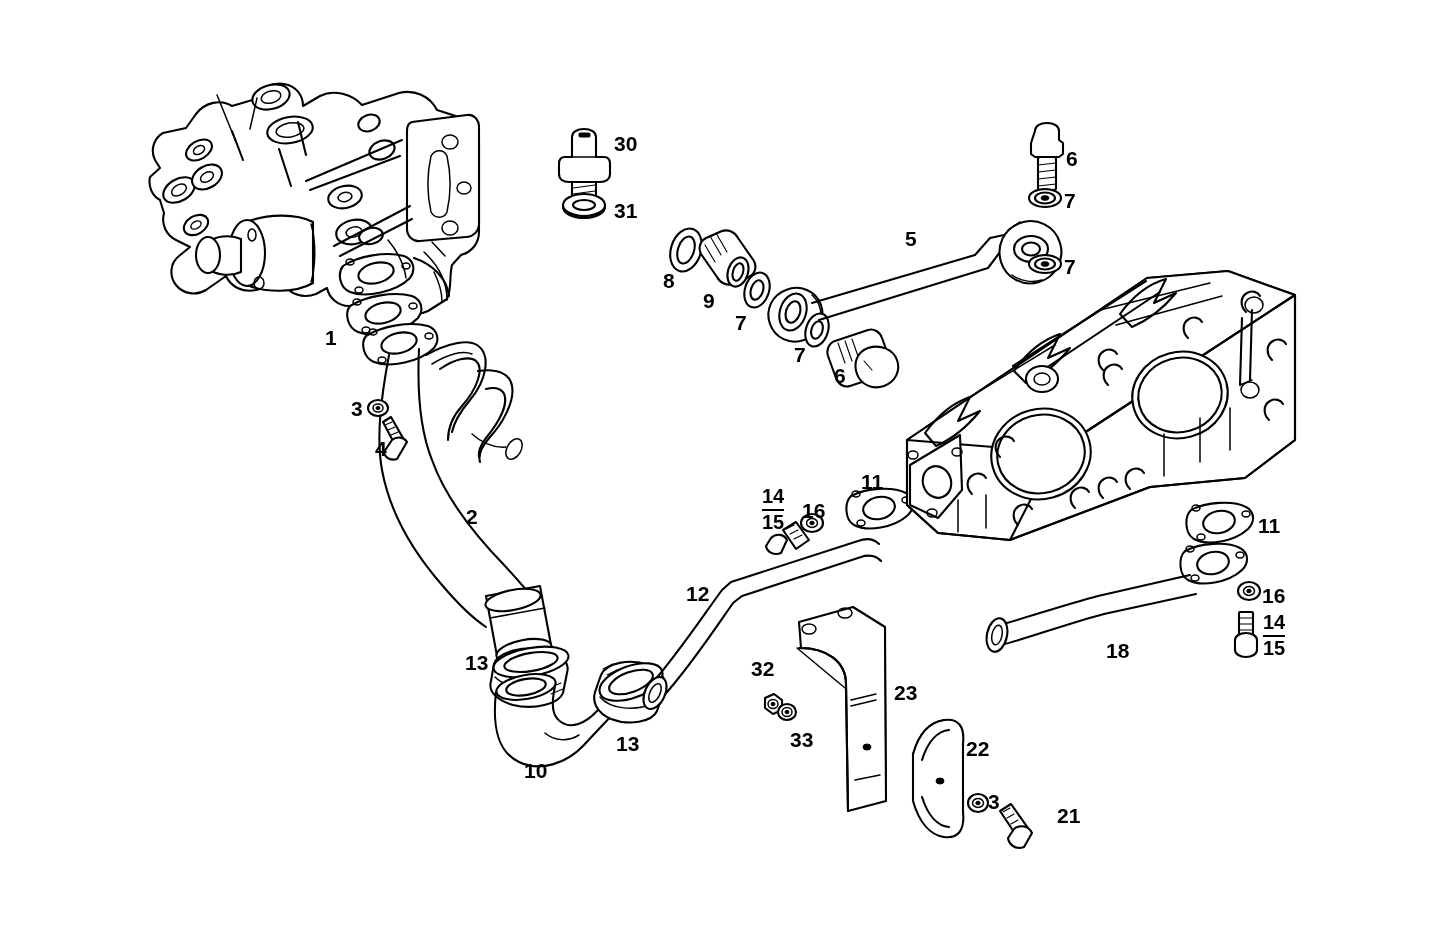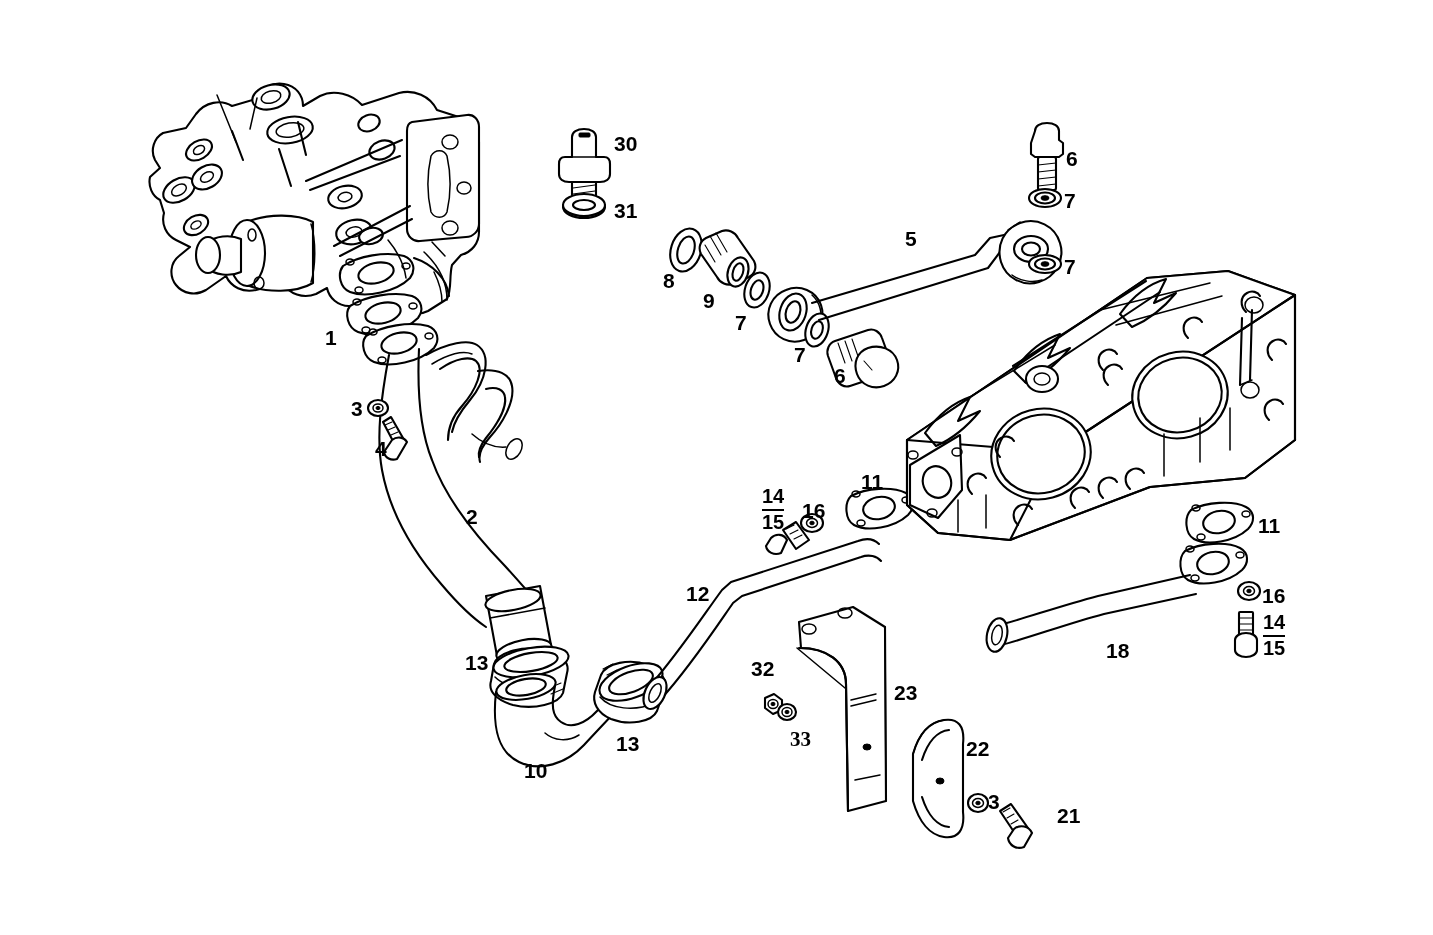--- a/index.html
+++ b/index.html
@@ -562,17 +562,17 @@
 
   <div class="callout frac" style="left:1263px; top:612px;">
     <span class="num">14</span>
     <span class="den">15</span>
   </div>
 
   <div class="callout" style="left:1106px; top:640px;">18</div>
   <div class="callout" style="left:894px; top:650px;margin-top:32px;">23</div>
   <div class="callout" style="left:966px; top:738px;">22</div>
   <div class="callout" style="left:751px; top:658px;">32</div>
-  <div class="callout" style="left:790px; top:729px;font-family:Liberation Serif, serif;">33</div>
+  <div class="callout" style="left:790px; top:729px;">33</div>
   <div class="callout" style="left:988px; top:791px;">3</div>
   <div class="callout" style="left:1057px; top:805px;">21</div>
 
 </div>
 
 </body></html>

